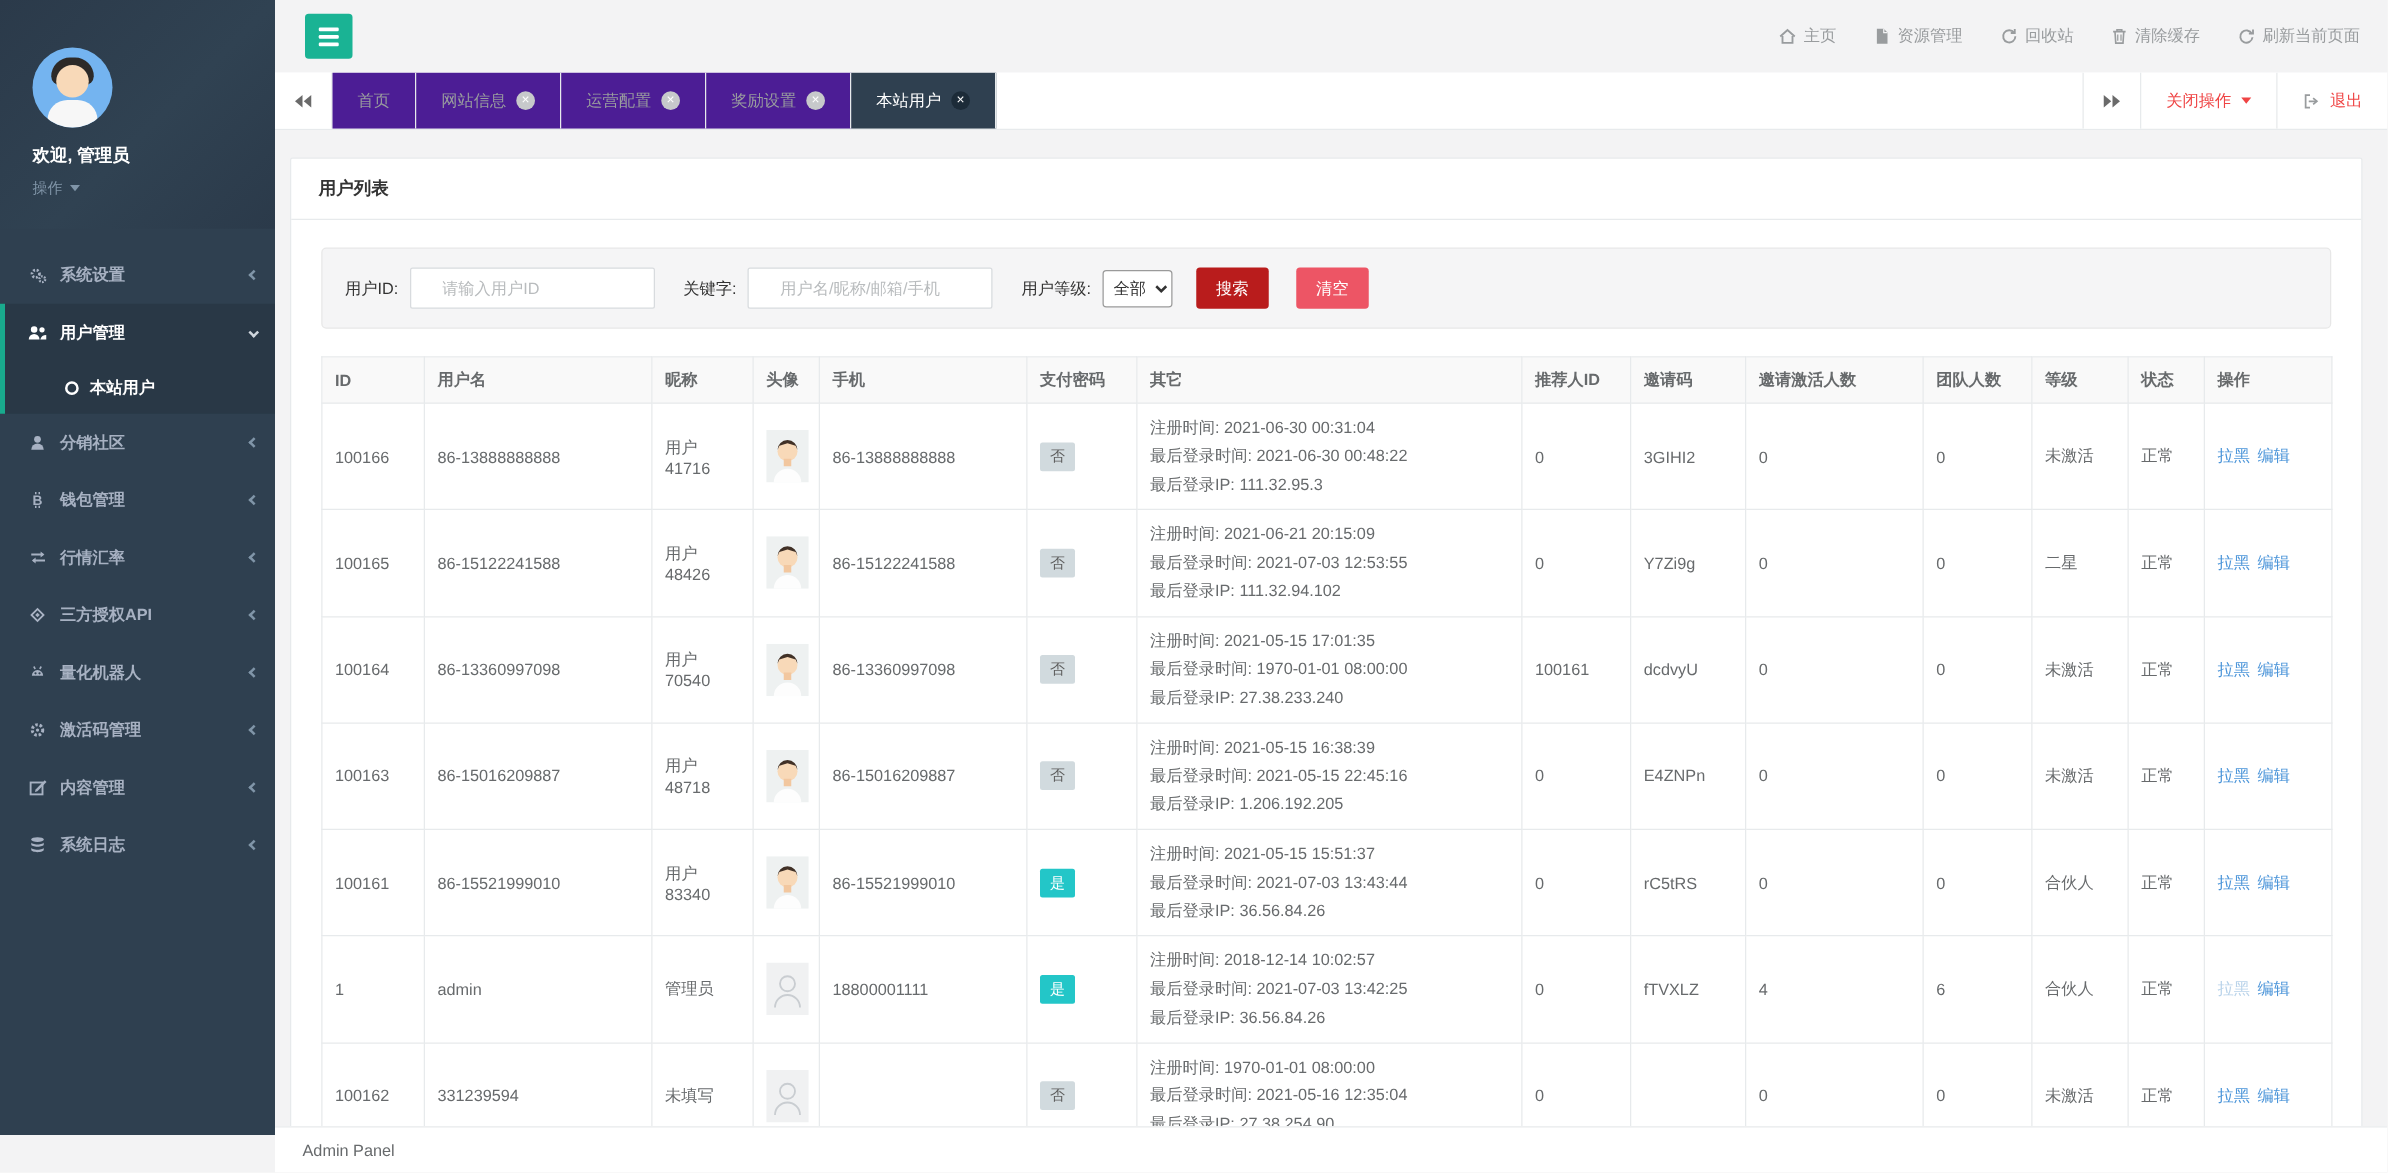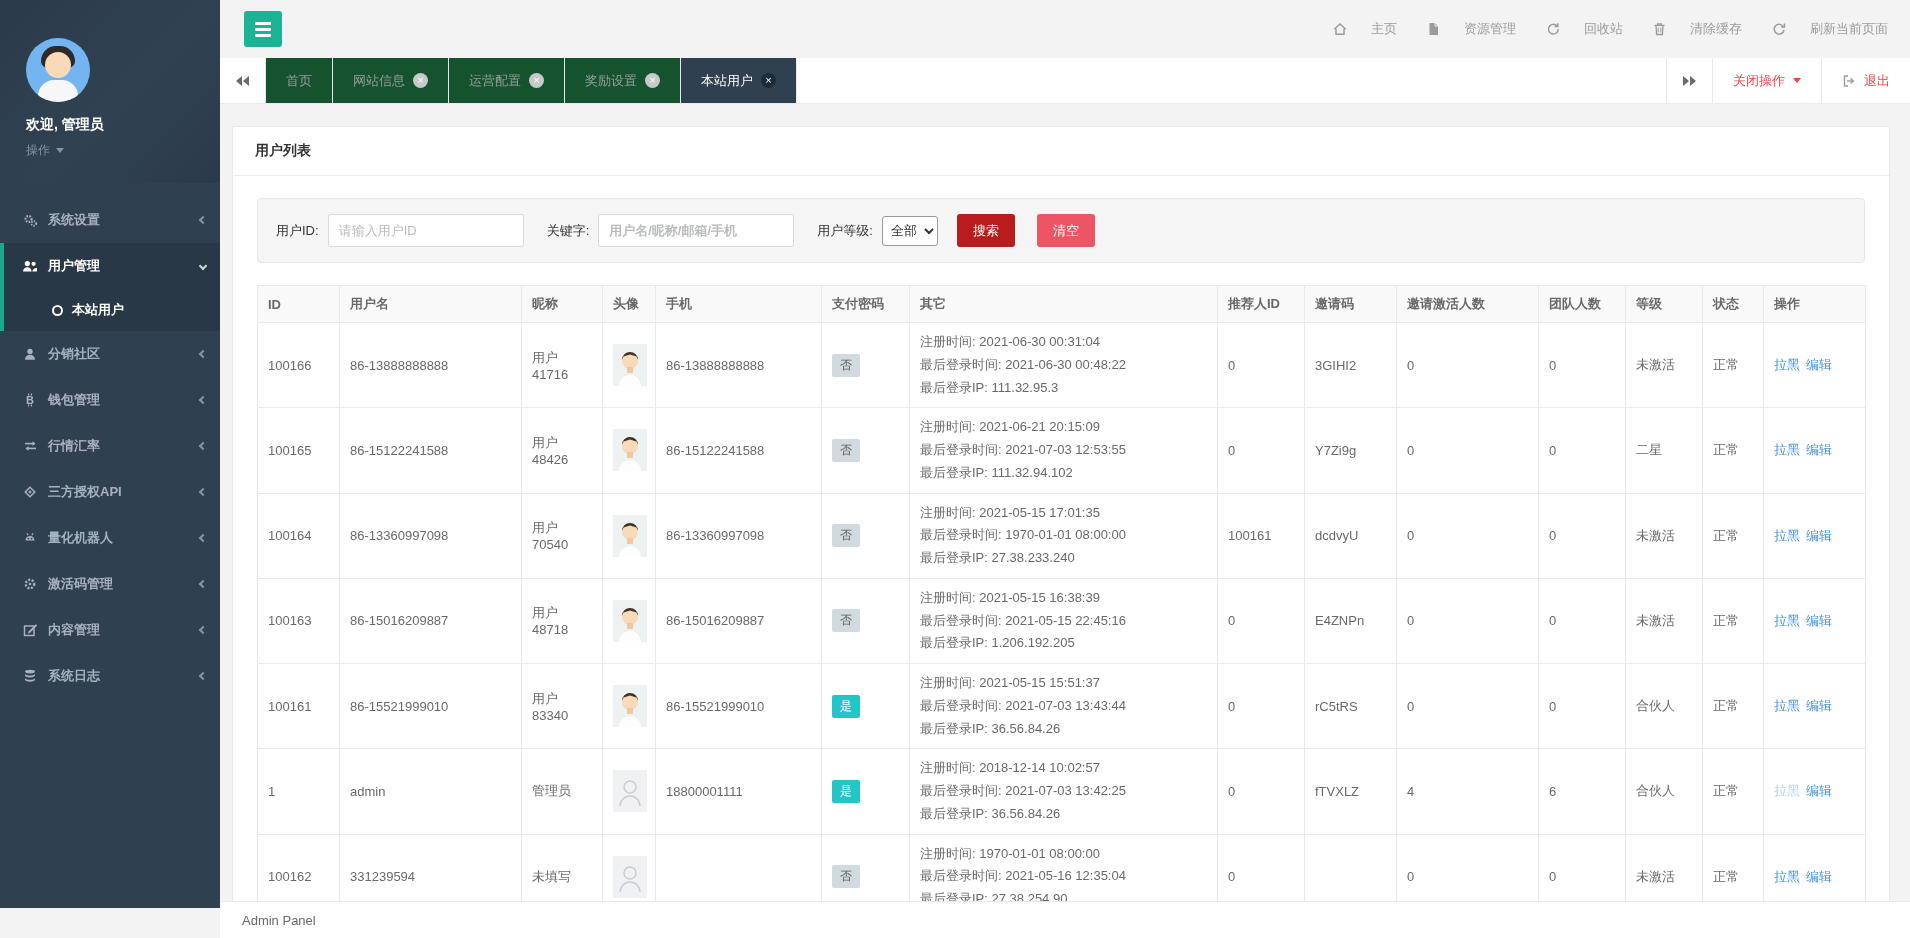--- a/index.html
+++ b/index.html
@@ -29,45 +29,45 @@
   .chev.down  { transform:rotate(-45deg); border-color:#cfd6dd; }
   .caret-down { display:inline-block; width:0; height:0; border-left:4px solid transparent; border-right:4px solid transparent; border-top:5px solid currentColor; }
 
   
   .main-col { flex:1; display:flex; flex-direction:column; min-width:0; }
 
   .topbar { height:58px; background:#f3f3f4; display:flex; align-items:center; padding:0 22px 0 24px; }
   .hamburger-btn { width:38px; height:36px; background:#1ab394; border:none; border-radius:3px; display:flex; flex-direction:column; justify-content:center; align-items:center; gap:3px; cursor:pointer; }
   .hamburger-btn span { display:block; width:16px; height:3px; background:#ffffff; border-radius:1px; }
   .topbar-links { margin-left:auto; display:flex; align-items:center; gap:30px; }
-  .topbar-link { display:flex; align-items:center; gap:24px; color:#999c9e; font-size:13px; cursor:pointer; }
+  .topbar-link { display:flex; align-items:center; gap:6px; color:#999c9e; font-size:13px; cursor:pointer; }
   .topbar-link svg { display:block; }
 
   .tabbar { height:46px; background:#ffffff; border-bottom:1px solid #e7eaec; display:flex; align-items:stretch; overflow:hidden; }
   .tab-nav-btn { width:46px; display:flex; align-items:center; justify-content:center; color:#888; border-right:1px solid #e7eaec; cursor:pointer; background:#fff; }
   .tab-nav-btn.right { border-left:1px solid #e7eaec; border-right:none; margin-left:auto; }
   .dbl-tri { display:flex; gap:1px; }
   .dbl-tri i { width:0; height:0; border-top:5px solid transparent; border-bottom:5px solid transparent; }
   .dbl-tri.leftward i { border-right:6px solid #6a6a6a; }
   .dbl-tri.rightward i { border-left:6px solid #6a6a6a; }
-  .tab { display:flex; align-items:center; gap:8px; padding:0 20px; font-size:13px; color:#999c9e; border-right:1px solid #e7eaec; cursor:pointer; background:#14532d; white-space:nowrap; }
+  .tab { display:flex; align-items:center; gap:8px; padding:0 20px; font-size:13px; color:#999c9e; border-right:1px solid #e7eaec; cursor:pointer; background:#4c1d95; white-space:nowrap; }
   .tab.active { background:#2f4050; color:#ffffff; }
   .tab-close { width:15px; height:15px; border-radius:50%; background:#c7c9cb; color:#ffffff; font-size:11px; line-height:15px; text-align:center; display:inline-block; }
   .tab.active .tab-close { background:#1c2b38; }
   .tab-op { display:flex; align-items:center; gap:8px; padding:0 20px; font-size:13px; color:#ef4444; border-left:1px solid #e7eaec; cursor:pointer; white-space:nowrap; }
 
   .content { flex:1; background:#f3f3f4; overflow:hidden; padding:22px 20px 0 12px; }
   .panel { background:#ffffff; border:1px solid #e7eaec; border-radius:2px; }
   .panel-title { padding:15px 22px; border-bottom:1px solid #e7eaec; font-size:14px; font-weight:bold; color:#333333; }
 
   .filter-box { margin:22px 24px; background:#f5f5f6; border:1px solid #e7e7e7; border-radius:4px; padding:15px 18px; display:flex; align-items:center; gap:9px; }
   .filter-label { font-size:13px; color:#333; white-space:nowrap; }
-  .filter-input { height:33px; border:1px solid #d8dbde; border-radius:2px; padding:0 10px; font-size:13px; color:#333; background:#fff; width:196px; font-family:inherit; }
+  .filter-input { height:33px; border:1px solid #d8dbde; border-radius:2px; padding:0 25px; font-size:13px; color:#333; background:#fff; width:196px; font-family:inherit; }
   .filter-input::placeholder { color:#b9bcbe; }
-  .filter-input.keyword { width:196px; margin-right:14px;font-weight:bold; }
+  .filter-input.keyword { width:196px; margin-right:14px; }
   .filter-select { height:30px; font-size:13px; color:#333; border:1px solid #9a9a9a; border-radius:3px; background:#fff; padding:0 4px; margin-right:10px; font-family:inherit; }
   .btn { height:33px; padding:0 16px; border:none; border-radius:3px; color:#ffffff; font-size:13px; cursor:pointer; font-family:inherit; }
   .btn.search { background:#b91c1c; }
   .btn.clear { background:#ed5565; margin-left:13px; }
 
   table.user-table { width:calc(100% - 48px); margin:0 24px 26px; border-collapse:collapse; table-layout:fixed; font-size:13px; color:#676a6c; }
   .user-table th { border:1px solid #e7eaec; border-left:none; border-right:1px solid #e7eaec; background:#f9f9f9; text-align:left; font-weight:bold; padding:9px 10px; color:#676a6c; }
   .user-table th:first-child, .user-table td:first-child { border-left:1px solid #e7eaec; }
   .user-table td { border:1px solid #e7eaec; padding:8px 10px; vertical-align:middle; height:70px; background:#fff; }
   .other-line { line-height:1.75; white-space:nowrap; overflow:hidden; }

